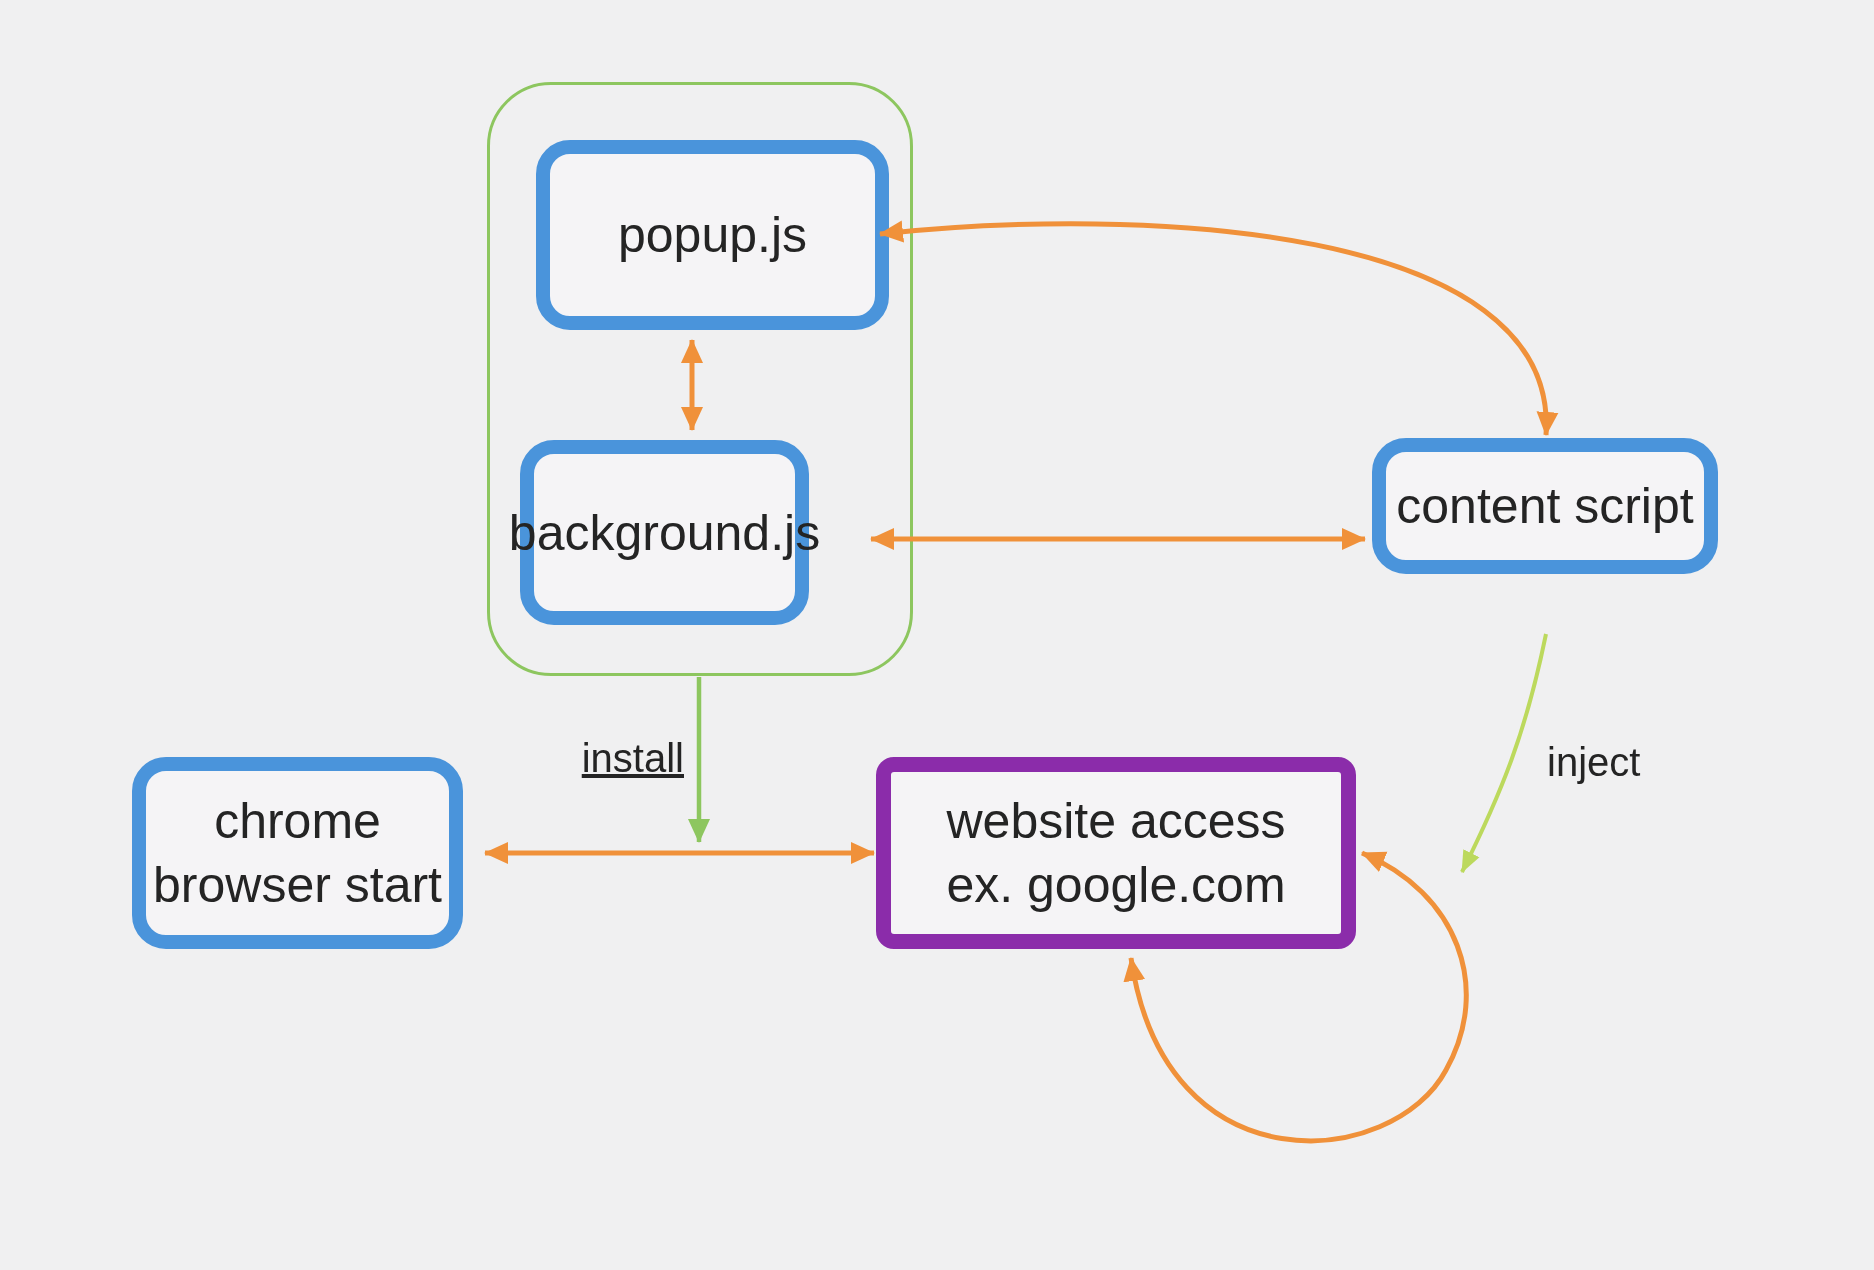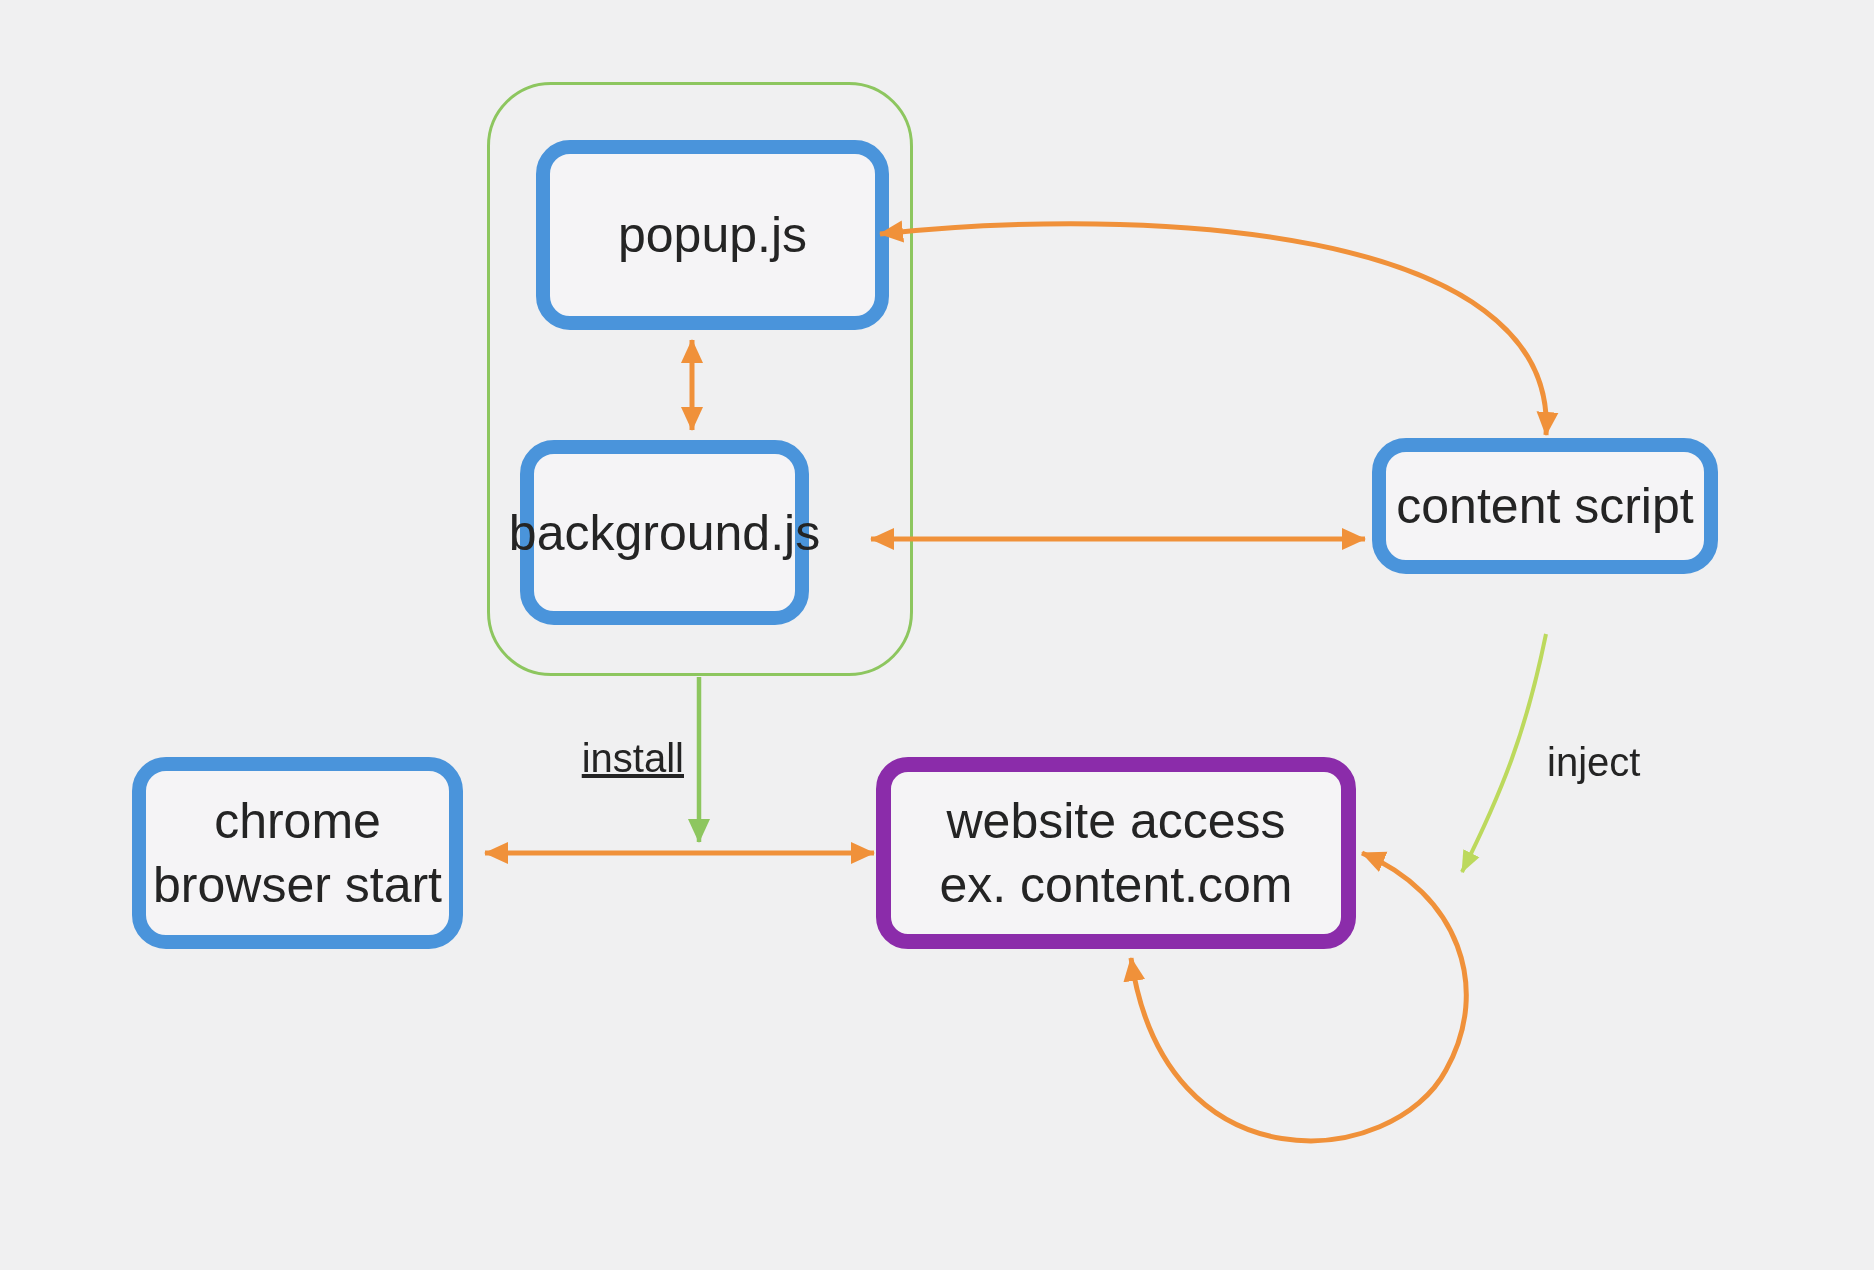--- a/index.html
+++ b/index.html
@@ -41,21 +41,21 @@
     text-align: center;
     z-index: 2;
     white-space: nowrap;
   }
   .node.blue {
     border: 14px solid #4a94db;
     border-radius: 34px;
   }
   .node.purple {
     border: 15px solid #8b2caa;
-    border-radius: 32px;
+    border-radius: 18px;
   }
   .node-popup      { left: 515px;  top: 140px; width: 353px; height: 190px; margin-left: 21px; }
   .node-background { left: 520px;  top: 440px; width: 289px; height: 185px; }
   .node-content    { left: 1372px; top: 438px; width: 346px; height: 136px; }
   .node-chrome     { left: 132px;  top: 757px; width: 331px; height: 192px; }
   .node-website    { left: 876px;  top: 757px; width: 480px; height: 192px; }
   .edges-layer {
     position: absolute;
     left: 0;
     top: 0;
@@ -94,21 +94,21 @@
     <span>content script</span>
   </div>
 
   <div class="node blue node-chrome">
     <span>chrome</span>
     <span>browser start</span>
   </div>
 
   <div class="node purple node-website">
     <span>website access</span>
-    <span>ex. content.com</span>
+    <span>ex. google.com</span>
   </div>
 
   <svg class="edges-layer" viewBox="0 0 1874 1270" xmlns="http://www.w3.org/2000/svg">
     <defs>
       <marker id="ah-o" viewBox="0 0 24 24" refX="23" refY="12" markerWidth="24" markerHeight="24" markerUnits="userSpaceOnUse" orient="auto-start-reverse">
         <path d="M24 12 L0 23 L0 1 Z" fill="#f0913a"></path>
       </marker>
       <marker id="ah-g" viewBox="0 0 24 24" refX="23" refY="12" markerWidth="24" markerHeight="24" markerUnits="userSpaceOnUse" orient="auto-start-reverse">
         <path d="M24 12 L0 23 L0 1 Z" fill="#8dc65f"></path>
       </marker>

